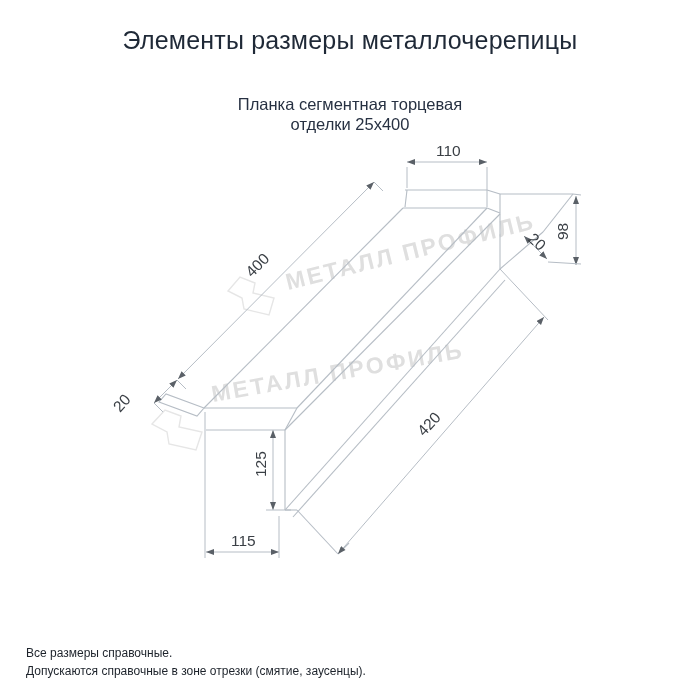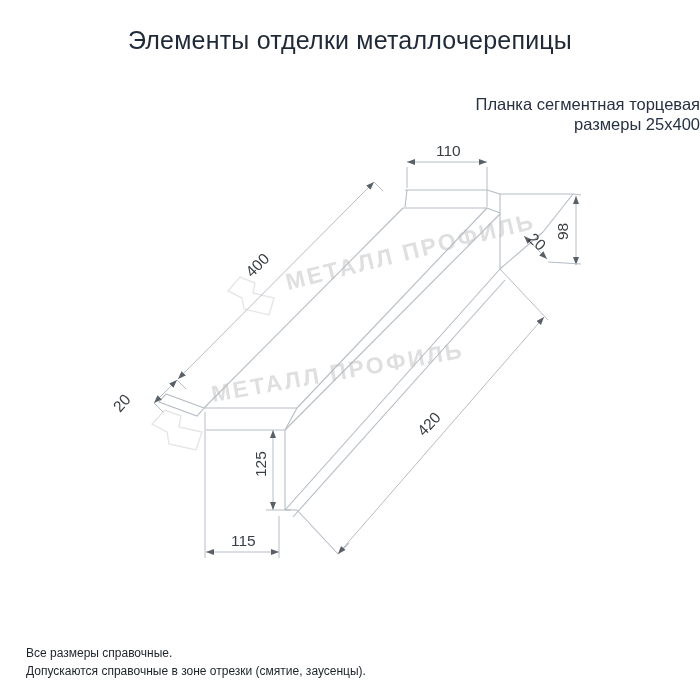--- a/index.html
+++ b/index.html
@@ -5,21 +5,21 @@
   html,body{margin:0;padding:0;}
   body{
     width:700px;height:700px;position:relative;background:#ffffff;
     font-family:"Liberation Sans", sans-serif;overflow:hidden;
   }
   .page-title{
     position:absolute;top:26px;left:0;width:700px;text-align:center;
     font-size:25px;font-weight:400;color:#1f2937;letter-spacing:.2px;
   }
   .subtitle{
-    position:absolute;left:0;width:700px;text-align:right;
+    position:absolute;left:0;width:700px;text-align:center;
     font-size:16.5px;color:#273142;
   }
   .subtitle.l1{top:95px;}
   .subtitle.l2{top:115px;}
   .footnote{
     position:absolute;left:26px;font-size:12px;color:#1d232b;
   }
   .footnote.n1{top:646px;}
   .footnote.n2{top:664px;}
   svg.drawing{position:absolute;left:0;top:0;}
@@ -27,23 +27,23 @@
     font-size:23px;letter-spacing:2.5px;fill:#dfdfdf;font-weight:700;
     font-family:"Liberation Sans", sans-serif;
   }
   .dim-label{
     font-size:15.5px;fill:#3a3f45;font-family:"Liberation Sans", sans-serif;
   }
 </style>
 </head>
 <body>
 
-<div class="page-title">Элементы отделки металлочерепицы</div>
+<div class="page-title">Элементы размеры металлочерепицы</div>
 <div class="subtitle l1">Планка сегментная торцевая</div>
-<div class="subtitle l2">размеры 25х400</div>
+<div class="subtitle l2">отделки 25х400</div>
 
 <svg class="drawing" width="700" height="700" viewBox="0 0 700 700">
   <defs>
     <marker id="aE" markerWidth="9" markerHeight="7" refX="8" refY="3" orient="auto" markerUnits="userSpaceOnUse">
       <path d="M0,0 L8,3 L0,6 Z" fill="#5a6067"></path>
     </marker>
     <marker id="aS" markerWidth="9" markerHeight="7" refX="0" refY="3" orient="auto" markerUnits="userSpaceOnUse">
       <path d="M8,0 L0,3 L8,6 Z" fill="#5a6067"></path>
     </marker>
   </defs>

